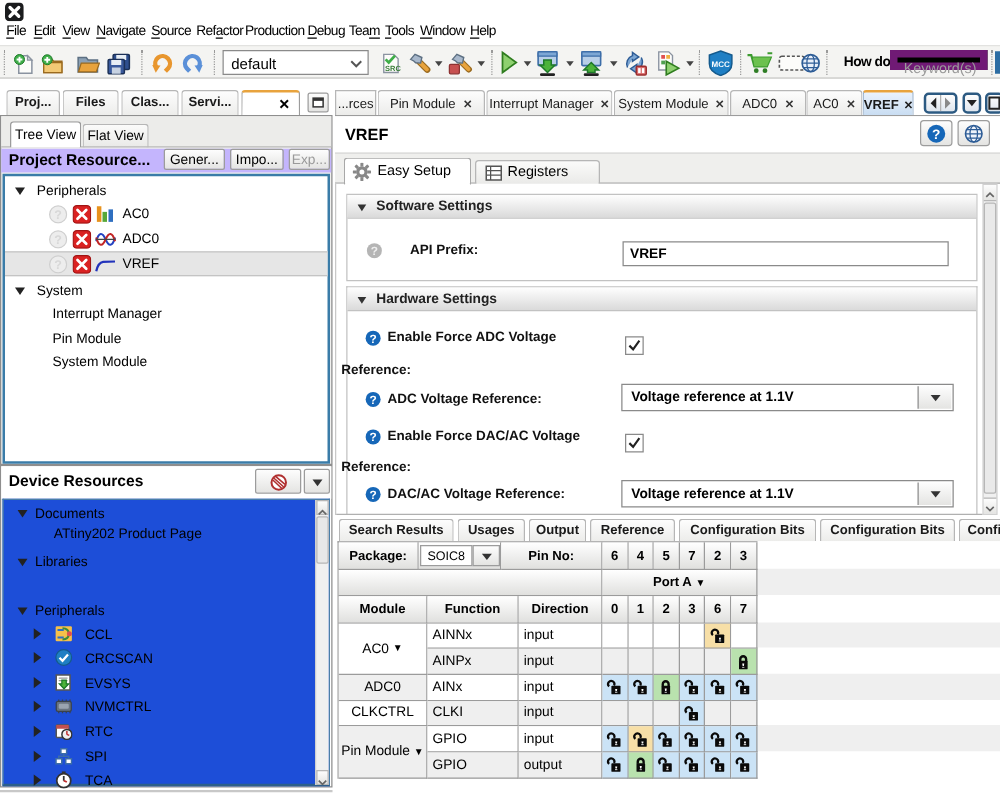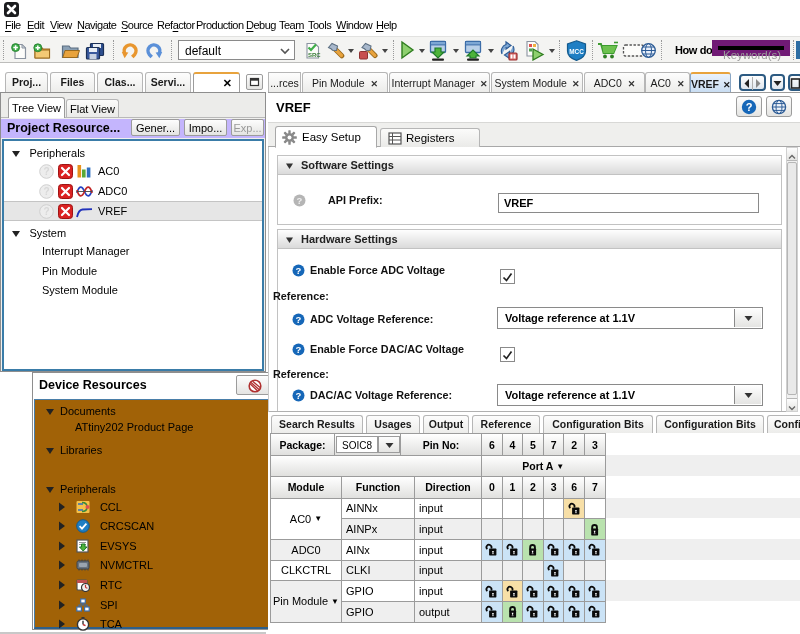--- a/index.html
+++ b/index.html
@@ -289,36 +289,36 @@
               <path d="M0 2 L8 2 L4 8 Z" fill="#222"></path>
             </svg>
         <span style="font-size:11px;color:#000;position:relative;top:-2px;left:4px;">System</span>
       </div>
       <div class="abs" style="left:38px;top:104px;font-size:11px;">Interrupt Manager</div>
       <div class="abs" style="left:38px;top:124px;font-size:11px;">Pin Module</div>
       <div class="abs" style="left:38px;top:143px;font-size:11px;">System Module</div>
     </div>
   </div>
 
-  <div class="abs" style="left:0;top:309px;width:266px;height:258px;border:1px solid #8e8e8e;background:#fff;margin-left:32px;">
+  <div class="abs" style="left:0;top:309px;width:266px;height:258px;border:1px solid #8e8e8e;background:#fff;">
     <div class="abs" style="left:0;top:0;width:264px;height:26px;background:#fff;">
       <div class="abs" style="left:6px;top:5px;font-size:12.5px;font-weight:bold;color:#000;">Device Resources</div>
       <div class="abs gbtn" style="left:203px;top:2px;width:37px;height:20px;">
         <svg style="position:absolute;left:11px;top:3px" width="14" height="14" viewBox="0 0 14 14">
               <circle cx="7" cy="7" r="5.8" fill="#fff" stroke="#b03030" stroke-width="1.6"></circle>
               <path d="M3 3.4 L11 10.6 M4.7 2.3 L12 8.5 M2.3 5 L9.5 11.8" stroke="#b03030" stroke-width="1.3"></path>
             </svg>
       </div>
       <div class="abs gbtn" style="left:242px;top:2px;width:21px;height:20px;">
         <svg style="position:absolute;left:5px;top:6px" width="10" height="8" viewBox="0 0 10 8">
               <path d="M1 1.5 L9 1.5 L5 7 Z" fill="#333"></path>
             </svg>
       </div>
     </div>
-    <div class="abs" style="left:1px;top:26px;width:262px;height:230px;background:#a16207;border:1px solid #4a7ea8;border-bottom:2px solid #2d5f8a;">
+    <div class="abs" style="left:1px;top:26px;width:262px;height:230px;background:#1d4ed8;border:1px solid #4a7ea8;border-bottom:2px solid #2d5f8a;">
       <div class="abs" style="left:11px;top:2px;"><svg width="9" height="9" viewBox="0 0 9 9">
               <path d="M0 2 L8 2 L4 8 Z" fill="#222"></path>
             </svg><span style="font-size:11px;position:relative;top:-1px;left:5px;">Documents</span></div>
       <div class="abs" style="left:40px;top:21px;font-size:11px;">ATtiny202 Product Page</div>
       <div class="abs" style="left:11px;top:41px;"><svg width="9" height="9" viewBox="0 0 9 9">
               <path d="M0 2 L8 2 L4 8 Z" fill="#222"></path>
             </svg><span style="font-size:11px;position:relative;top:-1px;left:5px;">Libraries</span></div>
       <div class="abs" style="left:11px;top:80px;"><svg width="9" height="9" viewBox="0 0 9 9">
               <path d="M0 2 L8 2 L4 8 Z" fill="#222"></path>
             </svg><span style="font-size:11px;position:relative;top:-1px;left:5px;">Peripherals</span></div>

